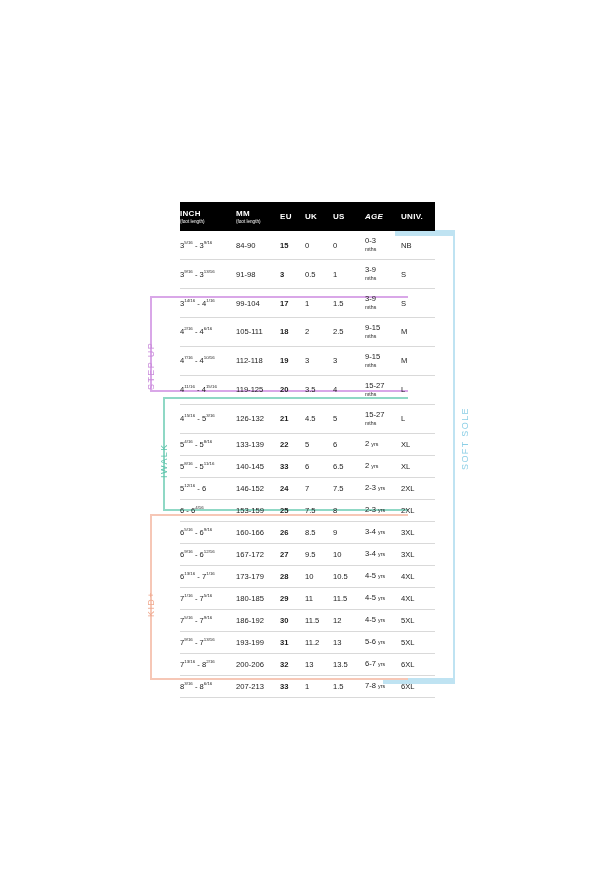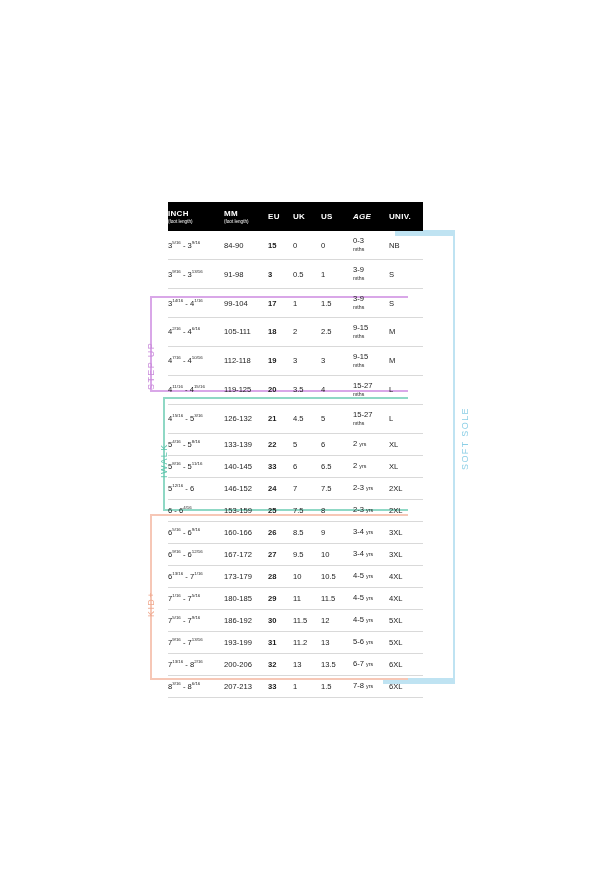--- a/index.html
+++ b/index.html
@@ -12,21 +12,21 @@
   #page {
     position: relative;
     width: 606px; height: 875px;
     overflow: hidden;
     background: #fff;
   }
 
   
   .table-wrap {
     position: absolute;
-    left: 168px;
+    left: 180px;
     top: 202px;
     width: 255px;
   }
   table.size-table {
     border-collapse: collapse;
     width: 255px;
     table-layout: fixed;
   }
   table.size-table thead th {
     background: #000;

